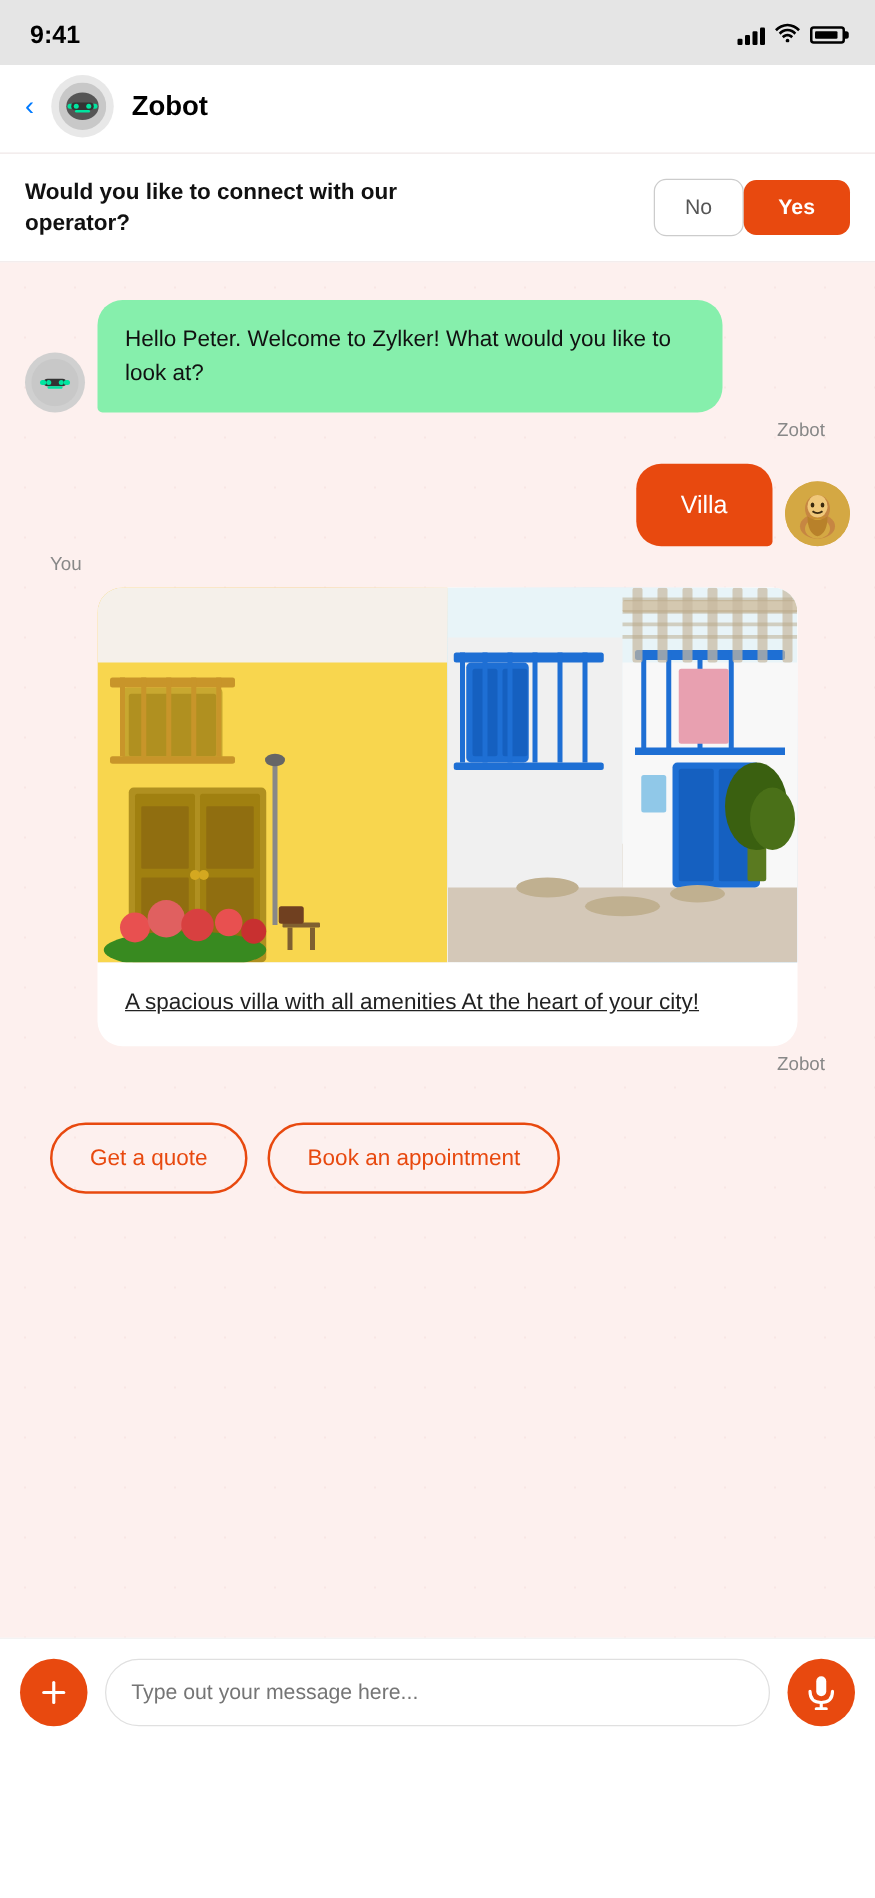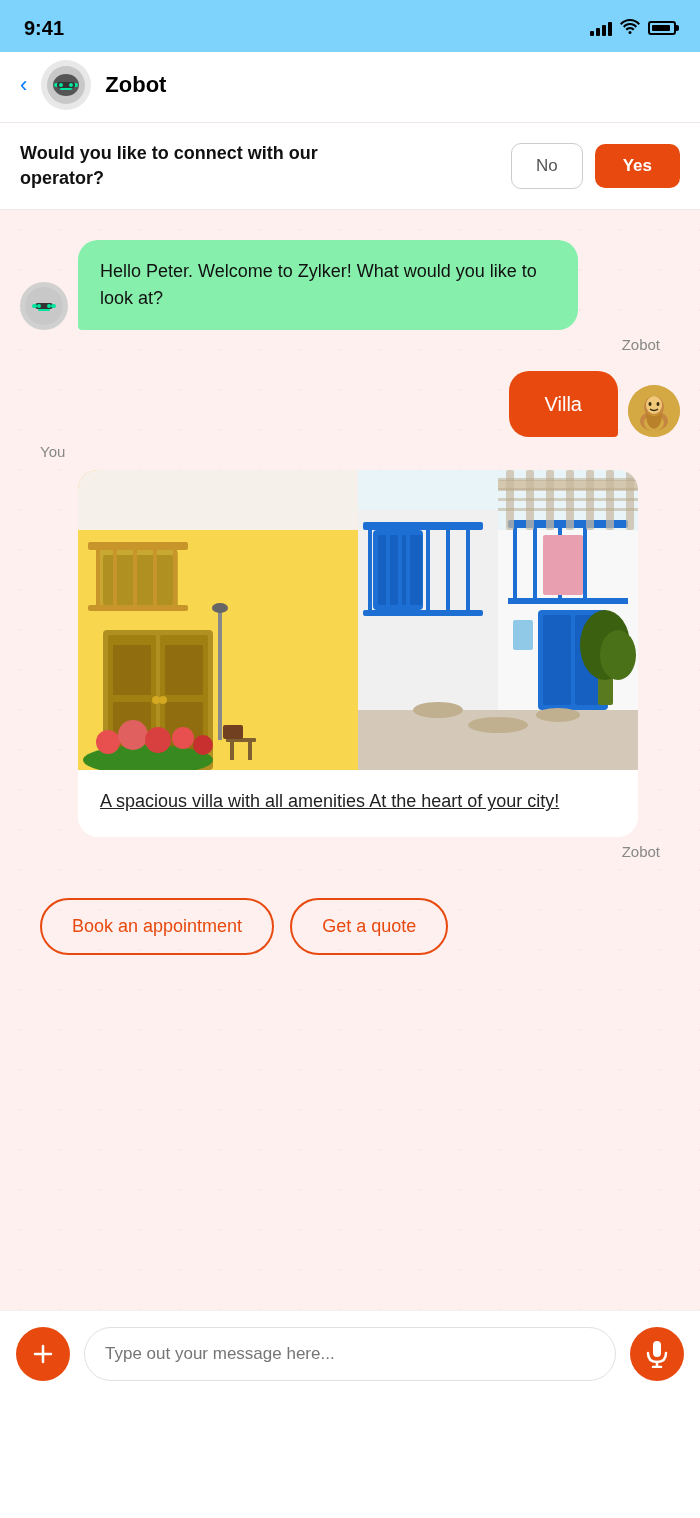--- a/index.html
+++ b/index.html
@@ -12,21 +12,21 @@
       background: #fff;
       overflow-x: hidden;
     }
 
     
     .status-bar {
       display: flex;
       align-items: center;
       justify-content: space-between;
       padding: 12px 24px 8px 24px;
-      background: #7dd3fc;
+      background: #e5e5e5;
       height: 52px;
     }
     .status-time {
       font-size: 20px;
       font-weight: 700;
       color: #000;
     }
     .status-icons {
       display: flex;
       align-items: center;
@@ -123,21 +123,20 @@
     }
     .operator-text {
       font-size: 18px;
       font-weight: 700;
       color: #111;
       line-height: 1.4;
       max-width: 330px;
     }
     .banner-buttons {
       display: flex;
-      gap: 12px;
       align-items: center;
     }
     .btn-no {
       padding: 12px 24px;
       border: 1.5px solid #ccc;
       border-radius: 10px;
       background: #fff;
       font-size: 17px;
       color: #555;
       cursor: pointer;
@@ -566,22 +565,22 @@
         </svg>
       </div>
     </div>
     <div class="card-text">
       <span>A spacious villa with all amenities At the heart of your city!</span>
     </div>
   </div>
   <div class="msg-sender bot-sender" style="margin-left:0; margin-right: 20px;">Zobot</div>
 
   <div class="action-buttons">
+    <button class="action-btn">Get a quote</button>
     <button class="action-btn">Book an appointment</button>
-    <button class="action-btn">Get a quote</button>
   </div>
 
 </div>
 
 <div class="input-bar">
   <button class="add-btn">
     <svg width="24" height="24" viewBox="0 0 24 24" fill="none">
       <line x1="12" y1="4" x2="12" y2="20" stroke="white" stroke-width="2.5" stroke-linecap="round"></line>
       <line x1="4" y1="12" x2="20" y2="12" stroke="white" stroke-width="2.5" stroke-linecap="round"></line>
     </svg>

